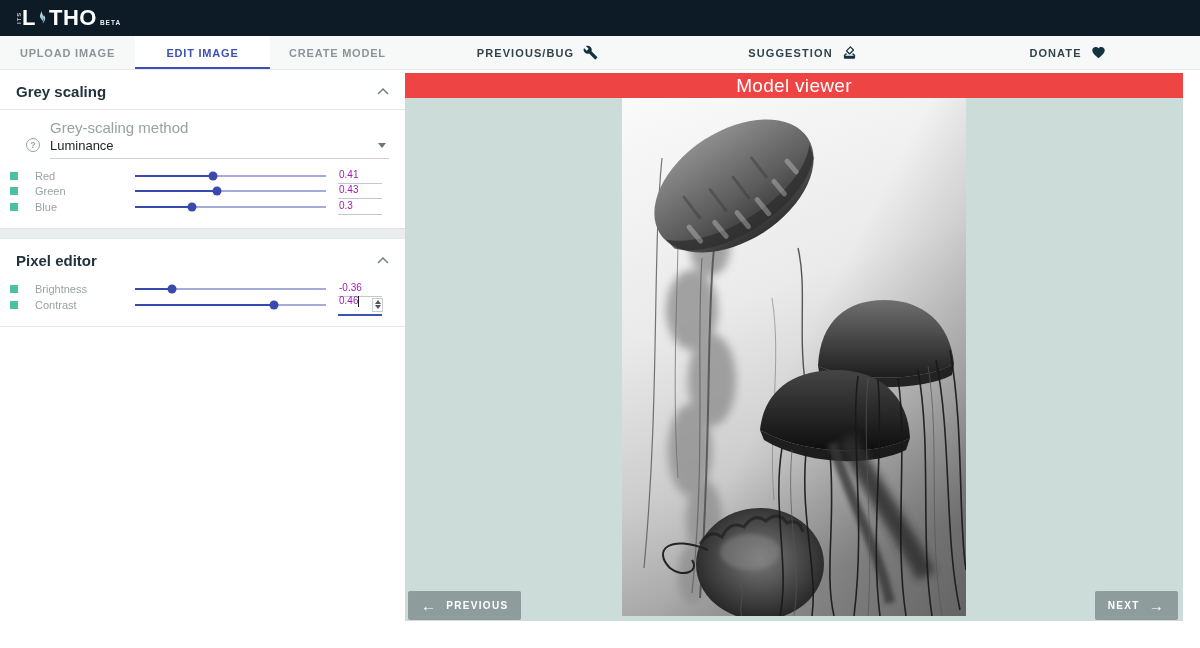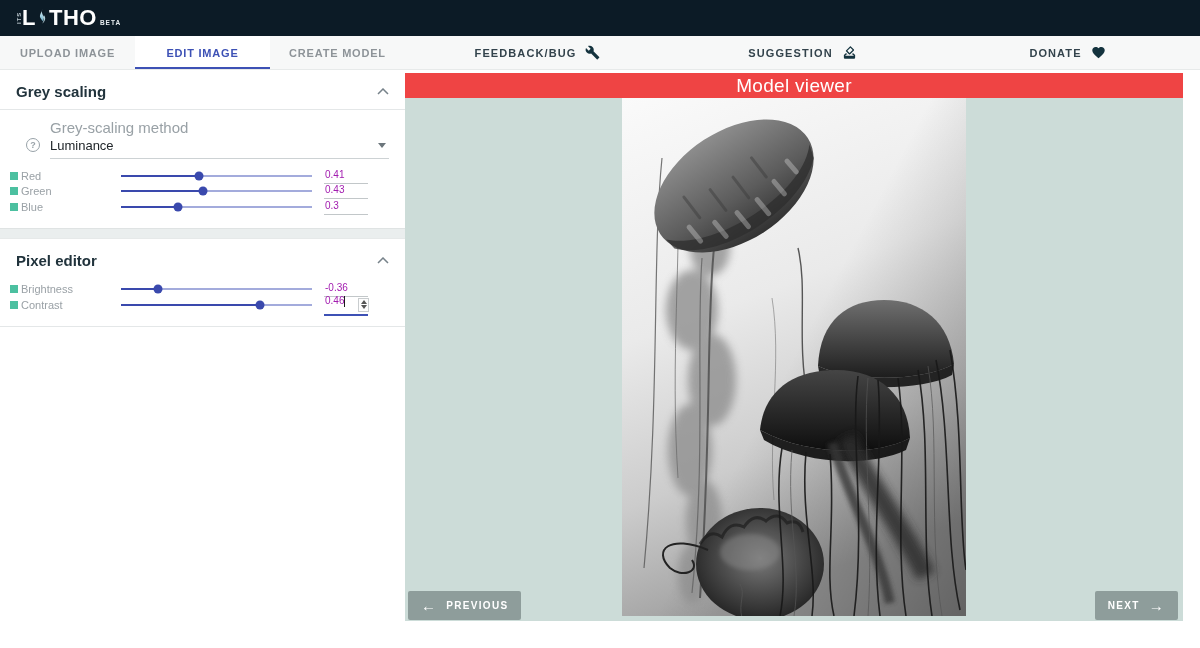--- a/index.html
+++ b/index.html
@@ -44,21 +44,21 @@
           margin:0 10px 7px 0; flex:0 0 14px; }
   .select { flex:1; position:relative; border-bottom:1px solid #cdd2d4; padding-bottom:5px; cursor:pointer; }
   .select-label { font-size:15px; color:#99a1a6; }
   .select-value { font-size:13px; color:#20262a; margin-top:2px; }
   .sel-caret { position:absolute; right:3px; bottom:10px; width:0; height:0;
                border-left:4px solid transparent; border-right:4px solid transparent; border-top:5px solid #6c767c; }
 
   .rows { padding:9px 16px 13px 10px; }
   .srow { display:flex; align-items:center; height:15.5px; }
   .swatch { width:8px; height:8px; background:#4cc0a0; flex:0 0 8px; }
-  .slabel { font-size:11px; color:#9aa1a6; margin-left:3px; flex:0 0 100px; }
+  .slabel { font-size:11px; color:#9aa1a6; margin-left:17px; flex:0 0 100px; }
   .track { position:relative; width:191px; flex:0 0 191px; height:2px; background:#a3abdc; cursor:pointer; }
   .fill { position:absolute; left:0; top:0; height:2px; background:#3a49ad; }
   .thumb { position:absolute; top:50%; width:9px; height:9px; border-radius:50%; background:#3a49ad;
            transform:translate(-50%,-50%); cursor:grab; }
   .val { position:relative; margin-left:12px; width:44px; font-size:10px; color:#a21caf;
          border-bottom:1px solid #c2c7c9; padding:0 0 2px 1px; line-height:13px; cursor:text; }
   .val.focused { border-bottom:2px solid #3d51b5; padding-bottom:7px; }
   .caret-bar { display:inline-block; width:1px; height:11px; background:#1c1c1c; vertical-align:middle; }
   .spinner { position:absolute; right:-1px; bottom:2px; width:11px; height:14px; border:1px solid #c9cdcf;
              background:#fdfdfd; display:flex; flex-direction:column; align-items:center; justify-content:space-evenly; cursor:pointer; }
@@ -103,21 +103,21 @@
 </div>
 
 <div class="navbar">
   <div class="tabs">
       <button class="tab">UPLOAD IMAGE</button>
       <button class="tab active">EDIT IMAGE</button>
       <button class="tab">CREATE MODEL</button>
     </div>
   <div class="actions">
     <button class="action">
-      <span>FEEDBACK/BUG</span>
+      <span>PREVIOUS/BUG</span>
       <svg viewBox="0 0 24 24">
           <path d="M22.7 19l-9.1-9.1c.9-2.3.4-5-1.5-6.9-2-2-5-2.4-7.4-1.3L9 6 6 9 1.6 4.7C.4 7.1.9 10.1 2.9 12.1c1.9 1.9 4.6 2.4 6.9 1.5l9.1 9.1c.4.4 1 .4 1.4 0l2.3-2.3c.5-.4.5-1.1.1-1.4z"></path>
         </svg>
     </button>
     <button class="action">
       <span>SUGGESTION</span>
       <svg viewBox="0 0 24 24">
           <path d="M18 13h-.68l-2 2h1.91L19 17H5l1.78-2h2.05l-2-2H6l-3 3v4c0 1.1.89 2 2 2h14c1.1 0 2-.9 2-2v-4l-3-3zm-1-5.05l-4.95 4.95-3.54-3.54 4.95-4.95L17 7.95zm-4.24-5.66L6.39 8.66c-.39.39-.39 1.02 0 1.41l4.95 4.95c.39.39 1.02.39 1.41 0l6.36-6.36c.39-.39.39-1.02 0-1.41L14.16 2.3c-.38-.4-1.01-.4-1.4-.01z"></path>
         </svg>
     </button>

